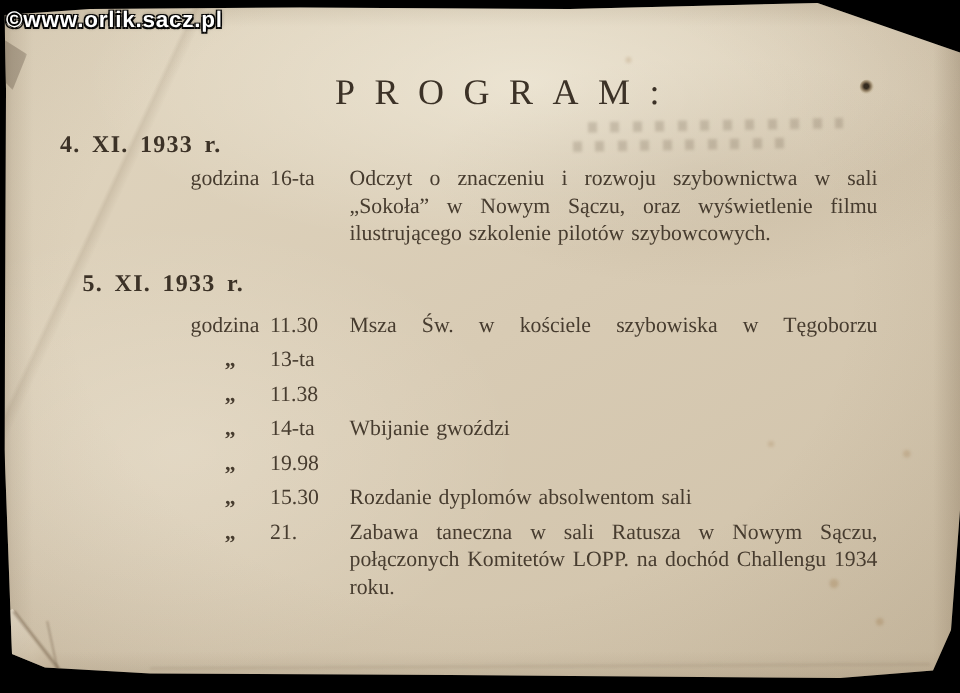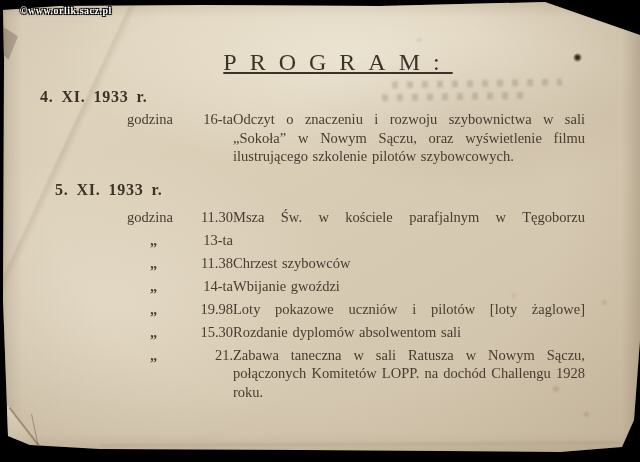--- a/index.html
+++ b/index.html
@@ -45,47 +45,46 @@
   .crease{position:absolute;background:rgba(110,90,65,.5);filter:blur(.6px);transform-origin:0 0;}
   .crease-a{left:10px;top:407px;width:50px;height:1.5px;transform:rotate(52deg);}
   .crease-b{left:39px;top:447px;width:58px;height:1.5px;transform:rotate(5deg);}
   .crease-c{left:32px;top:414px;width:34px;height:1.3px;transform:rotate(78deg);}
   .crease-d{left:100px;top:445px;width:520px;height:1px;background:rgba(120,100,75,.28);filter:blur(1px);transform:rotate(-0.3deg);}
   .fold-light{position:absolute;left:4px;top:398px;width:44px;height:52px;
     background:linear-gradient(135deg, rgba(255,250,236,.5), rgba(160,135,100,.25));
     clip-path:polygon(10% 15%,75% 90%,10% 100%,0 90%,0 20%);filter:blur(.5px);}
   .watermark{
     position:absolute;left:4px;top:5px;z-index:5;
-    font-family:Liberation Serif, serif;font-weight:bold;font-size:10px;
+    font-family:Liberation Sans, sans-serif;font-weight:bold;font-size:15px;
     color:var(--wm);letter-spacing:.5px;
     text-shadow:-1px -1px 0 rgba(0,0,0,.95),1px -1px 0 rgba(0,0,0,.95),
       -1px 1px 0 rgba(0,0,0,.95),1px 1px 0 rgba(0,0,0,.95),0 0 3px rgba(0,0,0,.6);
-    margin-left:16px;
   }
   .content{position:absolute;inset:0;z-index:2;}
   .title{
     padding-top:49px;line-height:26px;padding-left:36px;text-align:center;
-    font-size:24px;letter-spacing:13px;color:var(--ink-dark);text-decoration:underline;
+    font-size:24px;letter-spacing:13px;color:var(--ink-dark);
   }
   .date{
     margin-left:55px;line-height:18px;font-weight:bold;font-size:16px;
     letter-spacing:.8px;word-spacing:3px;color:var(--ink-dark);
   }
   .s0 .date{margin-top:13px;margin-left:40px;}
   .s0 .events{margin-top:4px;}
   .s0 .event{margin-bottom:0;}
   .s1 .date{margin-top:15px;}
   .s1 .events{margin-top:9px;}
   .event{
     display:grid;grid-template-columns:53px 53px 352px;margin-left:127px;margin-bottom:4.5px;
     font-size:14.5px;line-height:18.5px;word-spacing:1px;
   }
   .event-label{text-align:left;}
   .event-label.ditto{text-align:center;font-weight:bold;}
-  .event-time{text-align:right;}
+  .event-time{text-align:left;}
   .event-desc{text-align:justify;}
   .event-desc.stretch{text-align-last:justify;}
 </style>
 </head>
 <body>
 
 <div class="paper">
   <div class="corner-shadow"></div>
   <div class="ghost-line ghost-1"></div>
   <div class="ghost-line ghost-2"></div>
@@ -114,56 +113,54 @@
   </div>
 </div>
   </div>
 
   <div class="section s1">
     <div class="date">5. XI. 1933 r.</div>
     <div class="events">
   <div class="event">
     <span class="event-label">godzina</span>
     <span class="event-time">11.30</span>
-    <span class="event-desc stretch">Msza Św. w kościele parafjalnym w Tęgoborzu</span>
+    <span class="event-desc stretch">Msza Św. w kościele szybowiska w Tęgoborzu</span>
   </div>
 
   <div class="event">
     <span class="event-label ditto">„</span>
     <span class="event-time">13-ta</span>
   </div>
 
   <div class="event">
     <span class="event-label ditto">„</span>
     <span class="event-time">11.38</span>
-    <span class="event-desc">Chrzest szybowców</span>
   </div>
 
   <div class="event">
     <span class="event-label ditto">„</span>
     <span class="event-time">14-ta</span>
     <span class="event-desc">Wbijanie gwoździ</span>
   </div>
 
   <div class="event">
     <span class="event-label ditto">„</span>
     <span class="event-time">19.98</span>
-    <span class="event-desc stretch">Loty pokazowe uczniów i pilotów [loty żaglowe]</span>
   </div>
 
   <div class="event">
     <span class="event-label ditto">„</span>
     <span class="event-time">15.30</span>
     <span class="event-desc">Rozdanie dyplomów absolwentom sali</span>
   </div>
 
   <div class="event">
     <span class="event-label ditto">„</span>
     <span class="event-time">21.</span>
-    <span class="event-desc">Zabawa taneczna w sali Ratusza w Nowym Sączu, połączonych Komitetów LOPP. na dochód Challengu 1928 roku.</span>
+    <span class="event-desc">Zabawa taneczna w sali Ratusza w Nowym Sączu, połączonych Komitetów LOPP. na dochód Challengu 1934 roku.</span>
   </div>
 </div>
   </div>
 </div>
   </div>
 </div>
 
 <div class="watermark">©www.orlik.sacz.pl</div>
 
 </body></html>

